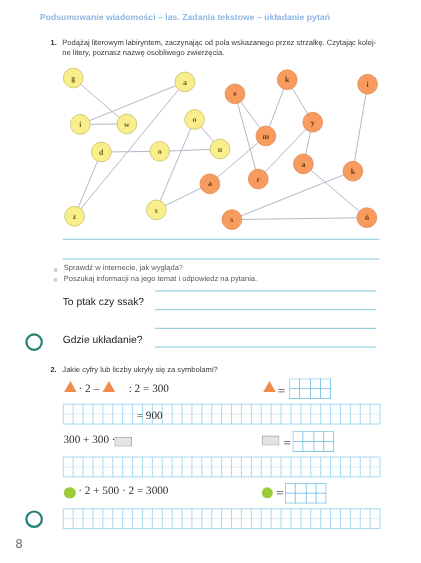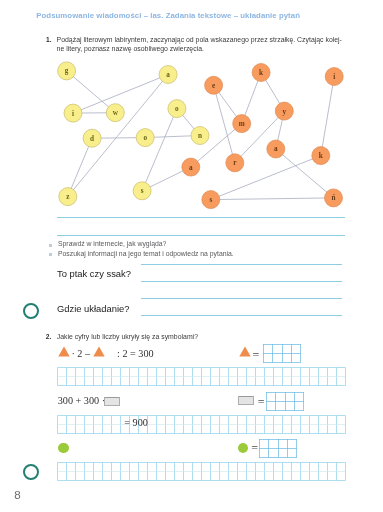--- a/index.html
+++ b/index.html
@@ -304,35 +304,36 @@
       <rect x="19" y="0" width="0.7" height="18.7" fill="#64b9e3"></rect>
       <rect x="28" y="0" width="0.7" height="18.7" fill="#64b9e3"></rect>
       <rect x="37" y="0" width="0.7" height="18.7" fill="#64b9e3"></rect>
       <rect x="0" y="0" width="37.7" height="0.7" fill="#64b9e3"></rect>
       <rect x="0" y="9" width="37.7" height="0.7" fill="#64b9e3"></rect>
       <rect x="0" y="18" width="37.7" height="0.7" fill="#64b9e3"></rect>
     </svg>
 
   <div class="eq" style="left:57.7px;top:394.7px;">300 + 300 ·</div>
   <div class="gsq" style="left:104.1px;top:396.5px;"></div>
-  <div class="eq" style="left:124.3px;top:417px;">= 900</div>
+  <div class="eq" style="left:124.3px;top:373px;">= 900</div>
   <div class="gsq" style="left:238px;top:396.1px;"></div>
   <div class="eqs" style="left:257.8px;top:394.7px;">=</div>
   <svg class="ansgrid" style="left:265.5px;top:391.6px;" width="38.5" height="19.5" viewBox="0 0 38.5 19.5">
       <rect x="0" y="0" width="0.7" height="18.7" fill="#64b9e3"></rect>
       <rect x="9" y="0" width="0.7" height="18.7" fill="#64b9e3"></rect>
       <rect x="19" y="0" width="0.7" height="18.7" fill="#64b9e3"></rect>
       <rect x="28" y="0" width="0.7" height="18.7" fill="#64b9e3"></rect>
       <rect x="37" y="0" width="0.7" height="18.7" fill="#64b9e3"></rect>
       <rect x="0" y="0" width="37.7" height="0.7" fill="#64b9e3"></rect>
       <rect x="0" y="9" width="37.7" height="0.7" fill="#64b9e3"></rect>
       <rect x="0" y="18" width="37.7" height="0.7" fill="#64b9e3"></rect>
     </svg>
 
   <div class="gcirc" style="left:58.2px;top:442.6px;"></div>
+  <div class="eq" style="left:71.2px;top:441.2px;">· 2  + 500 · 2 = 3000</div>
   <div class="gcirc" style="left:238.1px;top:442.6px;"></div>
   <div class="eqs" style="left:251.2px;top:441.2px;">=</div>
   <svg class="ansgrid" style="left:258.9px;top:438.6px;" width="38.5" height="19.5" viewBox="0 0 38.5 19.5">
       <rect x="0" y="0" width="0.7" height="18.7" fill="#64b9e3"></rect>
       <rect x="9" y="0" width="0.7" height="18.7" fill="#64b9e3"></rect>
       <rect x="19" y="0" width="0.7" height="18.7" fill="#64b9e3"></rect>
       <rect x="28" y="0" width="0.7" height="18.7" fill="#64b9e3"></rect>
       <rect x="37" y="0" width="0.7" height="18.7" fill="#64b9e3"></rect>
       <rect x="0" y="0" width="37.7" height="0.7" fill="#64b9e3"></rect>
       <rect x="0" y="9" width="37.7" height="0.7" fill="#64b9e3"></rect>

